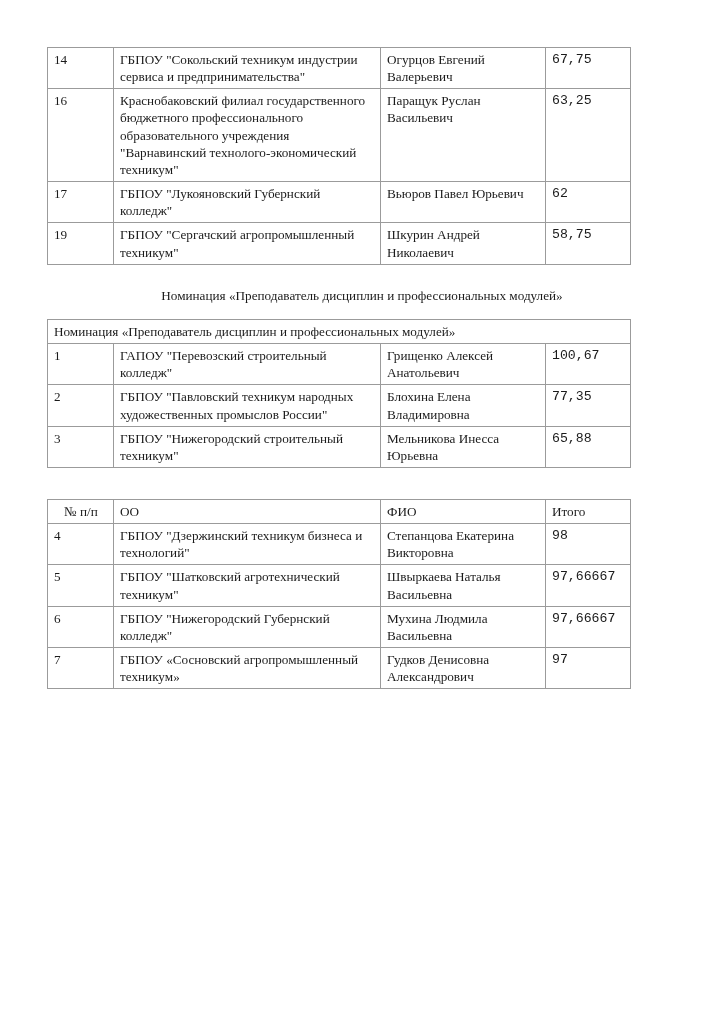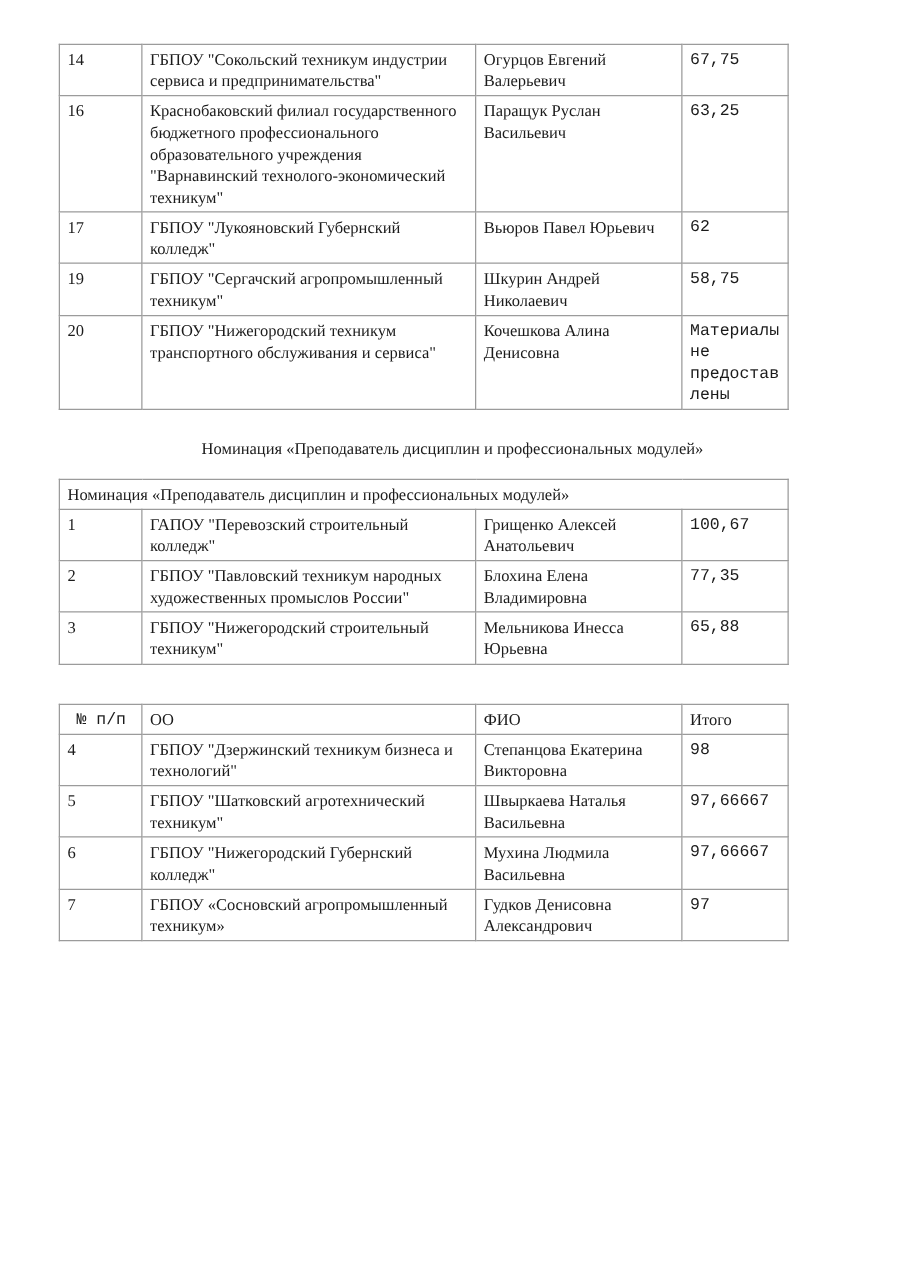--- a/index.html
+++ b/index.html
@@ -15,20 +15,21 @@
     color: #1b1b1b;
     position: relative;
     overflow: hidden;
   }
   .page {
     width: 724px;
     height: 820px;
     box-sizing: border-box;
     padding: 35px 47px 0 47px;
     position: relative;
+    margin-top: 12px;
   }
   table.doc-table {
     width: 583px;
     border-collapse: collapse;
     table-layout: fixed;
     margin: 0;
     font-size: 13.2px;
     line-height: 1.30;
   }
   table.doc-table td,
@@ -78,21 +79,20 @@
     font-size: 13.2px;
   }
   th.col-head {
     text-align: left;
     font-weight: normal;
     vertical-align: middle;
     padding: 2px 5px 2px 6px;
   }
   th.col-head.center {
     text-align: center;
-    font-family: Liberation Mono, monospace;
   }
   .nomination-title {
     text-align: center;
     font-size: 13.2px;
     margin: 0;
     padding: 0;
     line-height: 1.3;
   }
   .spacer-a { height: 22px; }
   .spacer-b { height: 15px; }
@@ -128,26 +128,20 @@
         <td class="org">ГБПОУ "Лукояновский Губернский колледж"</td>
         <td class="fio">Вьюров Павел Юрьевич</td>
         <td class="score">62</td>
       </tr>
       <tr>
         <td class="num">19</td>
         <td class="org">ГБПОУ "Сергачский агропромышленный техникум"</td>
         <td class="fio">Шкурин Андрей Николаевич</td>
         <td class="score">58,75</td>
       </tr>
-      <tr>
-        <td class="num">20</td>
-        <td class="org">ГБПОУ "Нижегородский техникум транспортного обслуживания и сервиса"</td>
-        <td class="fio">Кочешкова Алина Денисовна</td>
-        <td class="score wrap-note">Материалы не предоставлены</td>
-      </tr>
     </tbody>
   </table>
 
   <div class="spacer-a"></div>
 
   <p class="nomination-title">Номинация «Преподаватель дисциплин и профессиональных модулей»</p>
 
   <div class="spacer-b"></div>
 
   <table class="doc-table">

